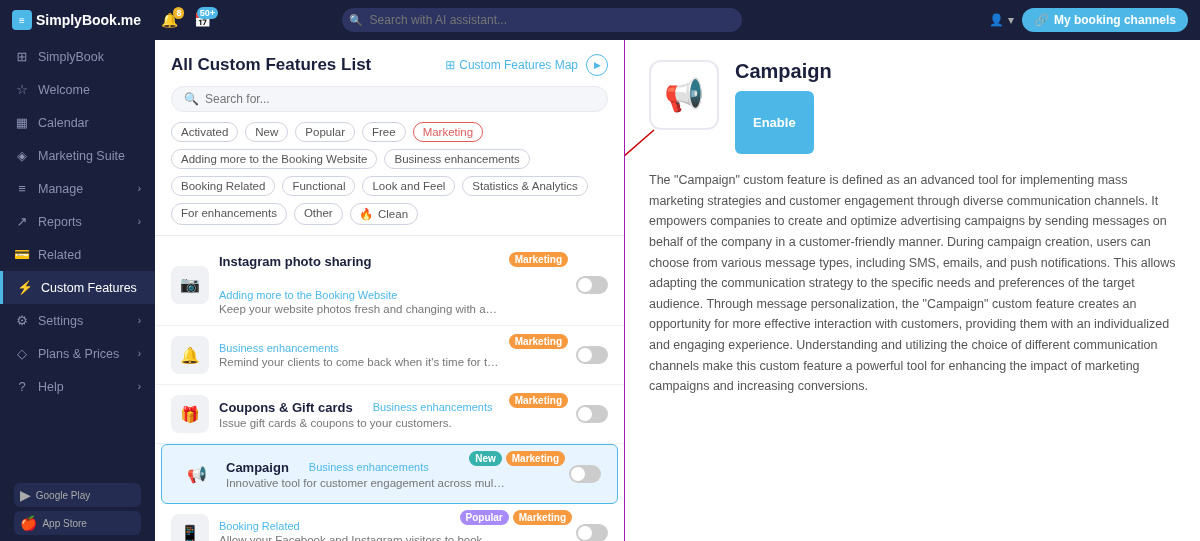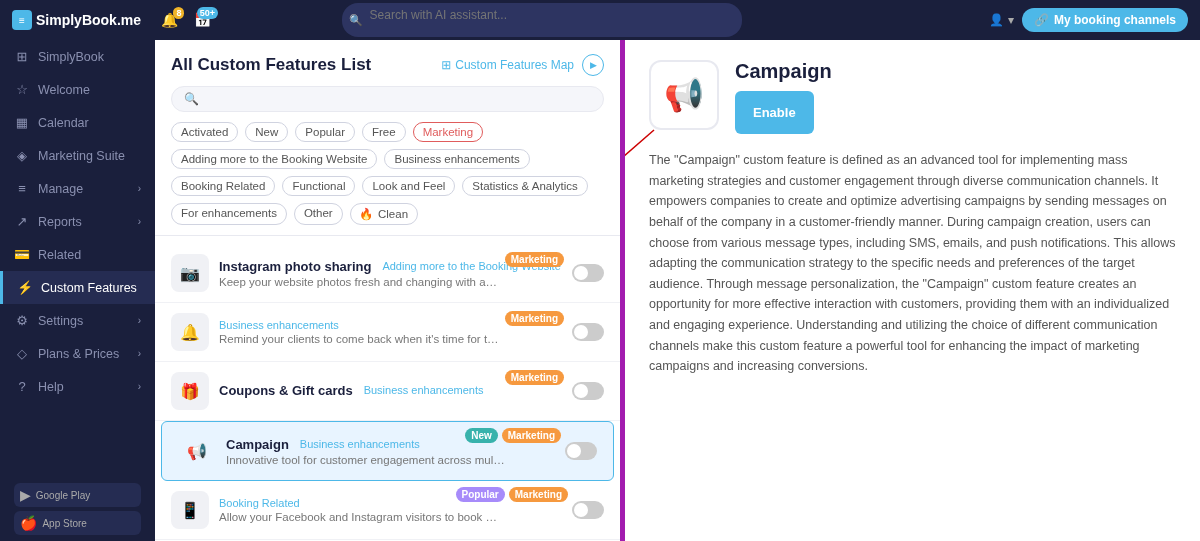--- a/index.html
+++ b/index.html
@@ -7,21 +7,21 @@
 
     
     .top-nav { background: #1a1f3c; height: 40px; display: flex; align-items: center; padding: 0 12px; gap: 12px; flex-shrink: 0; }
     .logo { color: white; font-weight: 700; font-size: 14px; display: flex; align-items: center; gap: 4px; }
     .logo-icon { width: 20px; height: 20px; background: #4db8e8; border-radius: 4px; display: flex; align-items: center; justify-content: center; color: white; font-size: 10px; }
     .nav-icons { display: flex; align-items: center; gap: 8px; margin-left: 8px; }
     .nav-icon-btn { color: #aaa; font-size: 14px; position: relative; cursor: pointer; }
     .badge { position: absolute; top: -5px; right: -6px; background: #f0b429; color: white; border-radius: 8px; font-size: 9px; padding: 1px 3px; font-weight: 700; }
     .badge-blue { background: #4db8e8; }
     .search-bar { flex: 1; max-width: 400px; margin: 0 auto; }
-    .search-bar input { width: 100%; padding: 5px 12px 15px 28px; border-radius: 16px; border: none; background: #2d3461; color: #aaa; font-size: 12px; outline: none; }
+    .search-bar input { width: 100%; padding: 5px 12px 5px 28px; border-radius: 16px; border: none; background: #2d3461; color: #aaa; font-size: 12px; outline: none; }
     .search-wrap { position: relative; }
     .search-ico { position: absolute; left: 8px; top: 50%; transform: translateY(-50%); color: #aaa; font-size: 11px; }
     .nav-right { display: flex; align-items: center; gap: 8px; margin-left: auto; }
     .user-btn { color: #aaa; font-size: 12px; display: flex; align-items: center; gap: 4px; cursor: pointer; }
     .booking-btn { background: #4db8e8; color: white; border: none; border-radius: 16px; padding: 5px 12px; font-size: 12px; font-weight: 600; cursor: pointer; display: flex; align-items: center; gap: 5px; }
 
     
     .main-layout { display: flex; flex: 1; overflow: hidden; }
 
     
@@ -30,21 +30,21 @@
     .sidebar-item.active { background: #252c52; color: white; }
     .sidebar-item.active::left { content: ''; position: absolute; left: 0; top: 0; bottom: 0; width: 3px; background: #4db8e8; }
     .sidebar-item .si-icon { width: 16px; text-align: center; font-size: 13px; }
     .sidebar-item .chevron { margin-left: auto; font-size: 10px; }
     .sidebar-bottom { margin-top: auto; padding: 10px 14px 6px; }
     .store-badges { display: flex; flex-direction: column; gap: 4px; }
     .store-badge { background: #252c52; border-radius: 6px; padding: 4px 6px; display: flex; align-items: center; gap: 5px; color: #aaa; font-size: 10px; cursor: pointer; }
     .store-badge .sb-icon { font-size: 14px; }
 
     
-    .cf-panel { width: 470px; background: white; flex-shrink: 0; display: flex; flex-direction: column; border-right: 5px solid #a21caf; overflow: hidden; }
+    .cf-panel { width: 470px; background: white; flex-shrink: 0; display: flex; flex-direction: column; border-right: 1px solid #a21caf; overflow: hidden; }
     .cf-header { padding: 14px 16px 10px; border-bottom: 1px solid #e8e9f0; }
     .cf-title-row { display: flex; align-items: center; justify-content: space-between; margin-bottom: 10px; }
     .cf-title { font-size: 17px; font-weight: 700; color: #1a1f3c; }
     .cf-title-right { display: flex; align-items: center; gap: 8px; }
     .cf-map-link { color: #4db8e8; font-size: 12px; display: flex; align-items: center; gap: 4px; cursor: pointer; }
     .play-btn { width: 22px; height: 22px; border: 1.5px solid #4db8e8; border-radius: 50%; display: flex; align-items: center; justify-content: center; cursor: pointer; }
     .play-ico { color: #4db8e8; font-size: 9px; margin-left: 1px; }
     .cf-search { display: flex; align-items: center; background: #f5f6fa; border: 1px solid #e8e9f0; border-radius: 16px; padding: 5px 12px; gap: 6px; margin-bottom: 10px; }
     .cf-search input { border: none; background: transparent; outline: none; font-size: 12px; color: #333; flex: 1; }
     .filters { display: flex; flex-wrap: wrap; gap: 7px; }
@@ -52,39 +52,39 @@
     .filter-tag.active { border-color: #e05c5c; color: #e05c5c; border-width: 1.5px; }
     .filter-tag.clean { display: flex; align-items: center; gap: 4px; color: #555; border-color: #d0d3e0; }
     .filter-tag.clean .clean-icon { color: #e05c5c; }
 
     
     .feature-list { flex: 1; overflow-y: auto; padding: 8px 0; }
     .feature-item { display: flex; align-items: center; gap: 10px; padding: 10px 16px; border-bottom: 1px solid #f0f1f5; cursor: pointer; position: relative; }
     .feature-item.highlighted { background: #e8f4ff; border: 1.5px solid #4db8e8; margin: 0 6px; border-radius: 6px; }
     .feature-icon { width: 38px; height: 38px; background: #f0f1f5; border-radius: 8px; display: flex; align-items: center; justify-content: center; flex-shrink: 0; font-size: 16px; }
     .feature-info { flex: 1; min-width: 0; }
-    .feature-name-row { display: flex; align-items: center; gap: 11px; flex-wrap: wrap; margin-bottom: 2px; }
+    .feature-name-row { display: flex; align-items: center; gap: 20px; flex-wrap: wrap; margin-bottom: 2px; }
     .feature-name { font-weight: 600; font-size: 13px; color: #1a1f3c; }
     .feature-cat { font-size: 11px; color: #4db8e8; }
     .feature-desc { font-size: 11.5px; color: #777; white-space: nowrap; overflow: hidden; text-overflow: ellipsis; max-width: 280px; }
     .toggle { width: 32px; height: 18px; background: #ccc; border-radius: 9px; position: relative; flex-shrink: 0; cursor: pointer; }
     .toggle::after { content: ''; position: absolute; width: 14px; height: 14px; background: white; border-radius: 50%; top: 2px; left: 2px; transition: left 0.2s; }
     .badges-row { display: flex; gap: 4px; position: absolute; top: 8px; right: 56px; }
     .badge-tag { padding: 2px 6px; border-radius: 10px; font-size: 10px; font-weight: 600; color: white; }
     .badge-new { background: #38b2ac; }
     .badge-marketing { background: #f6993f; }
     .badge-popular { background: #a78bfa; }
 
     
     .right-panel { flex: 1; background: white; padding: 20px 24px; overflow-y: auto; }
     .campaign-header { display: flex; align-items: flex-start; gap: 16px; margin-bottom: 16px; }
     .campaign-icon-box { width: 70px; height: 70px; border: 2px solid #e8e9f0; border-radius: 12px; display: flex; align-items: center; justify-content: center; font-size: 28px; flex-shrink: 0; }
     .campaign-title-area { display: flex; flex-direction: column; gap: 8px; }
     .campaign-title { font-size: 20px; font-weight: 700; color: #1a1f3c; }
-    .enable-btn { background: #4db8e8; color: white; border: none; border-radius: 6px; padding: 14px 18px; font-size: 13px; font-weight: 600; cursor: pointer; width: fit-content; }
+    .enable-btn { background: #4db8e8; color: white; border: none; border-radius: 6px; padding: 24px 18px; font-size: 13px; font-weight: 600; cursor: pointer; width: fit-content; }
     .campaign-desc { font-size: 12.5px; color: #555; line-height: 1.65; }
 
     
     .annotation-container { position: relative; }
 
     
     .sidebar-item.active { border-left: 3px solid #4db8e8; }
   </style>
 </head>
 <body>
@@ -196,20 +196,21 @@
             <span>⊞</span>
             <span>Custom Features Map</span>
           </span>
           <div class="play-btn">
             <span class="play-ico">▶</span>
           </div>
         </div>
       </div>
       <div class="cf-search">
         <span style="color:#aaa; font-size:12px;">🔍</span>
+        <input type="text" placeholder="Search for..." style="">
       </div>
       <div class="filters">
         <span class="filter-tag">Activated</span>
         <span class="filter-tag">New</span>
         <span class="filter-tag">Popular</span>
         <span class="filter-tag">Free</span>
         <span class="filter-tag active">Marketing</span>
         <span class="filter-tag">Adding more to the Booking Website</span>
         <span class="filter-tag">Business enhancements</span>
         <span class="filter-tag">Booking Related</span>
@@ -256,20 +257,21 @@
         <div class="toggle"></div>
       </div>
 
       <div class="feature-item">
         <div class="feature-icon">🎁</div>
         <div class="feature-info">
           <div class="feature-name-row">
             <span class="feature-name">Coupons &amp; Gift cards</span>
             <span class="feature-cat">Business enhancements</span>
           </div>
+          <div class="feature-desc">Issue gift cards &amp; coupons to your customers.</div>
         </div>
         <div class="badges-row">
           <span class="badge-tag badge-marketing">Marketing</span>
         </div>
         <div class="toggle"></div>
       </div>
 
       <div class="feature-item highlighted" style="position:relative;">
         <div class="feature-icon" style="background:#e8f4ff;">📢</div>
         <div class="feature-info">

